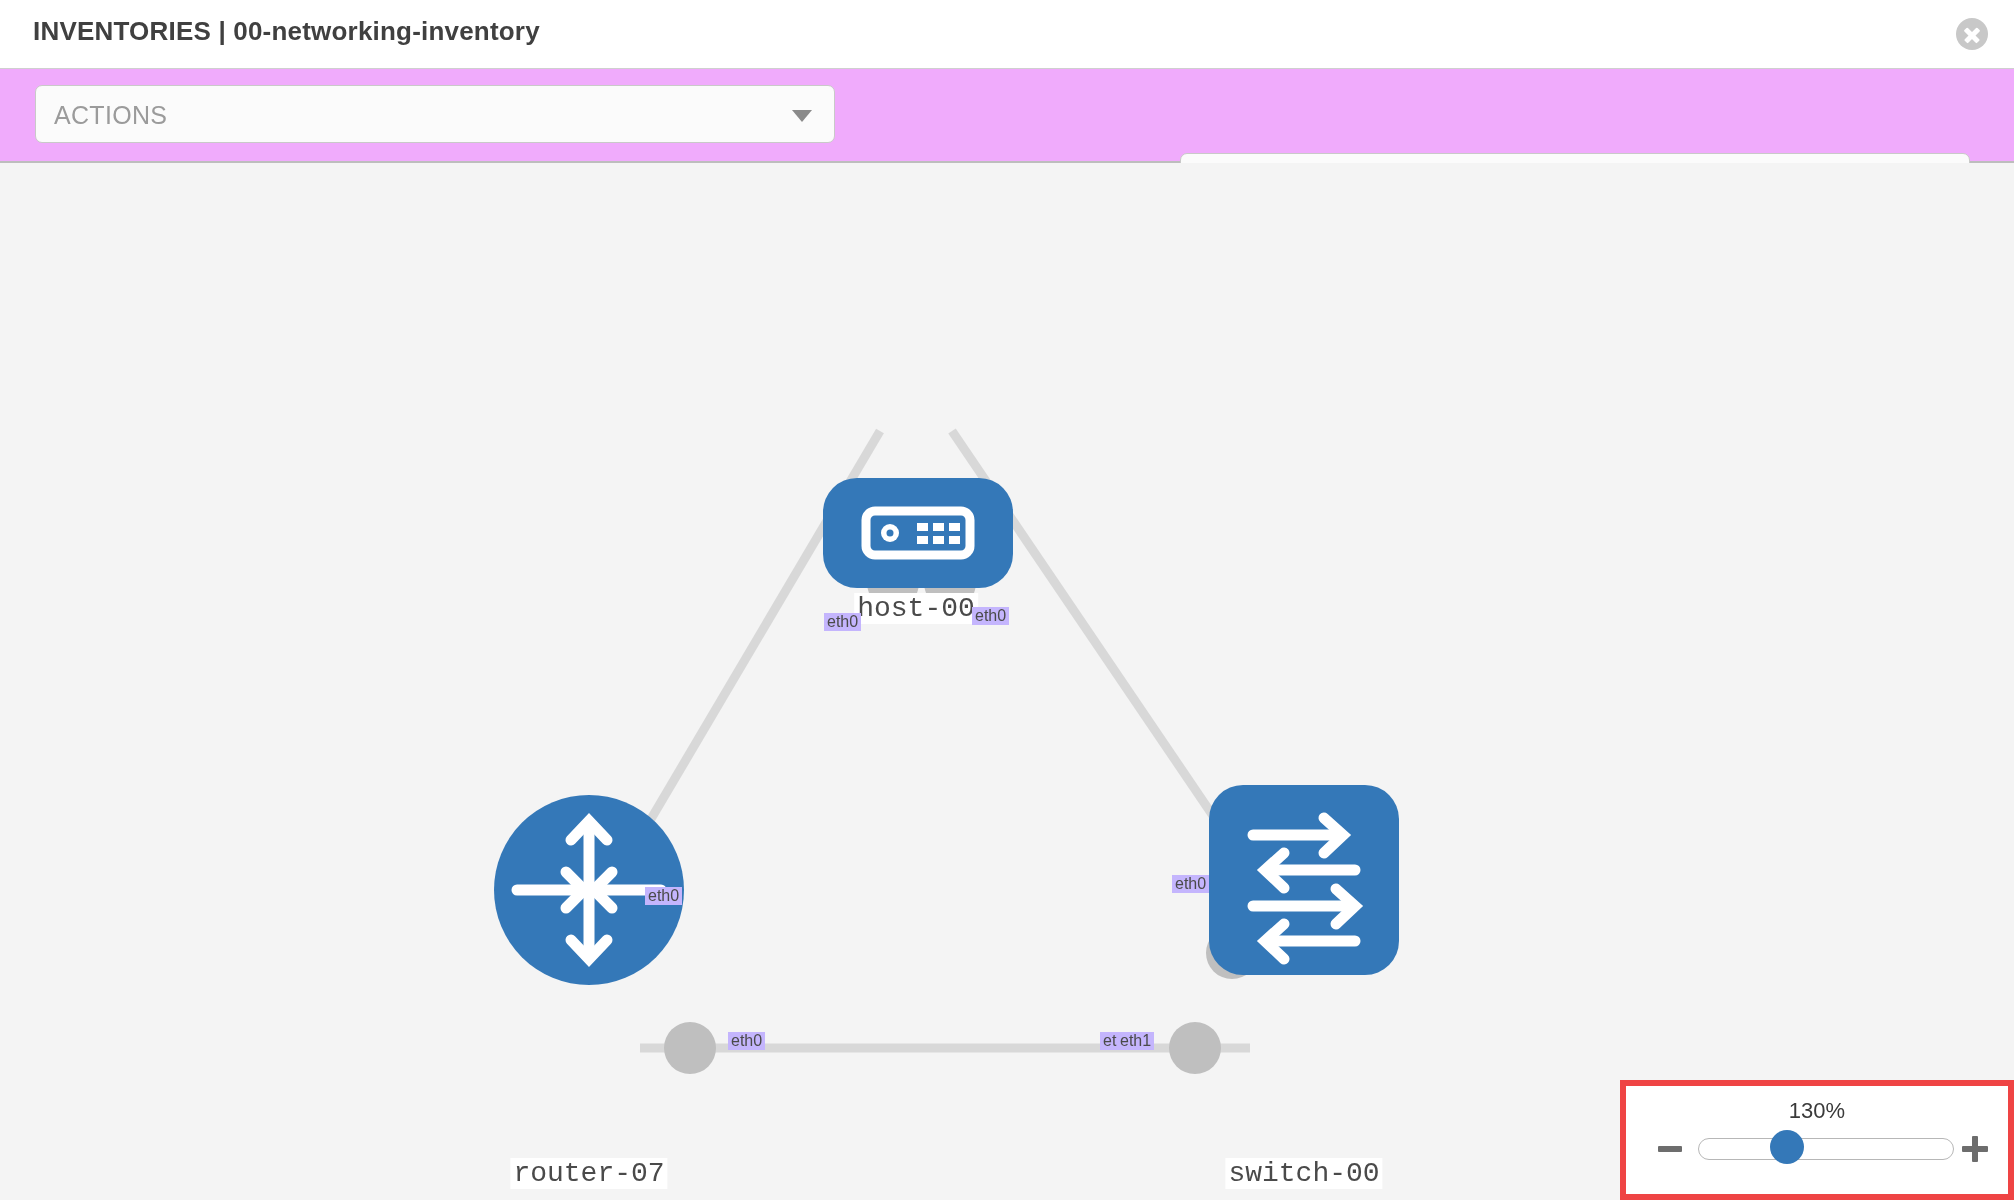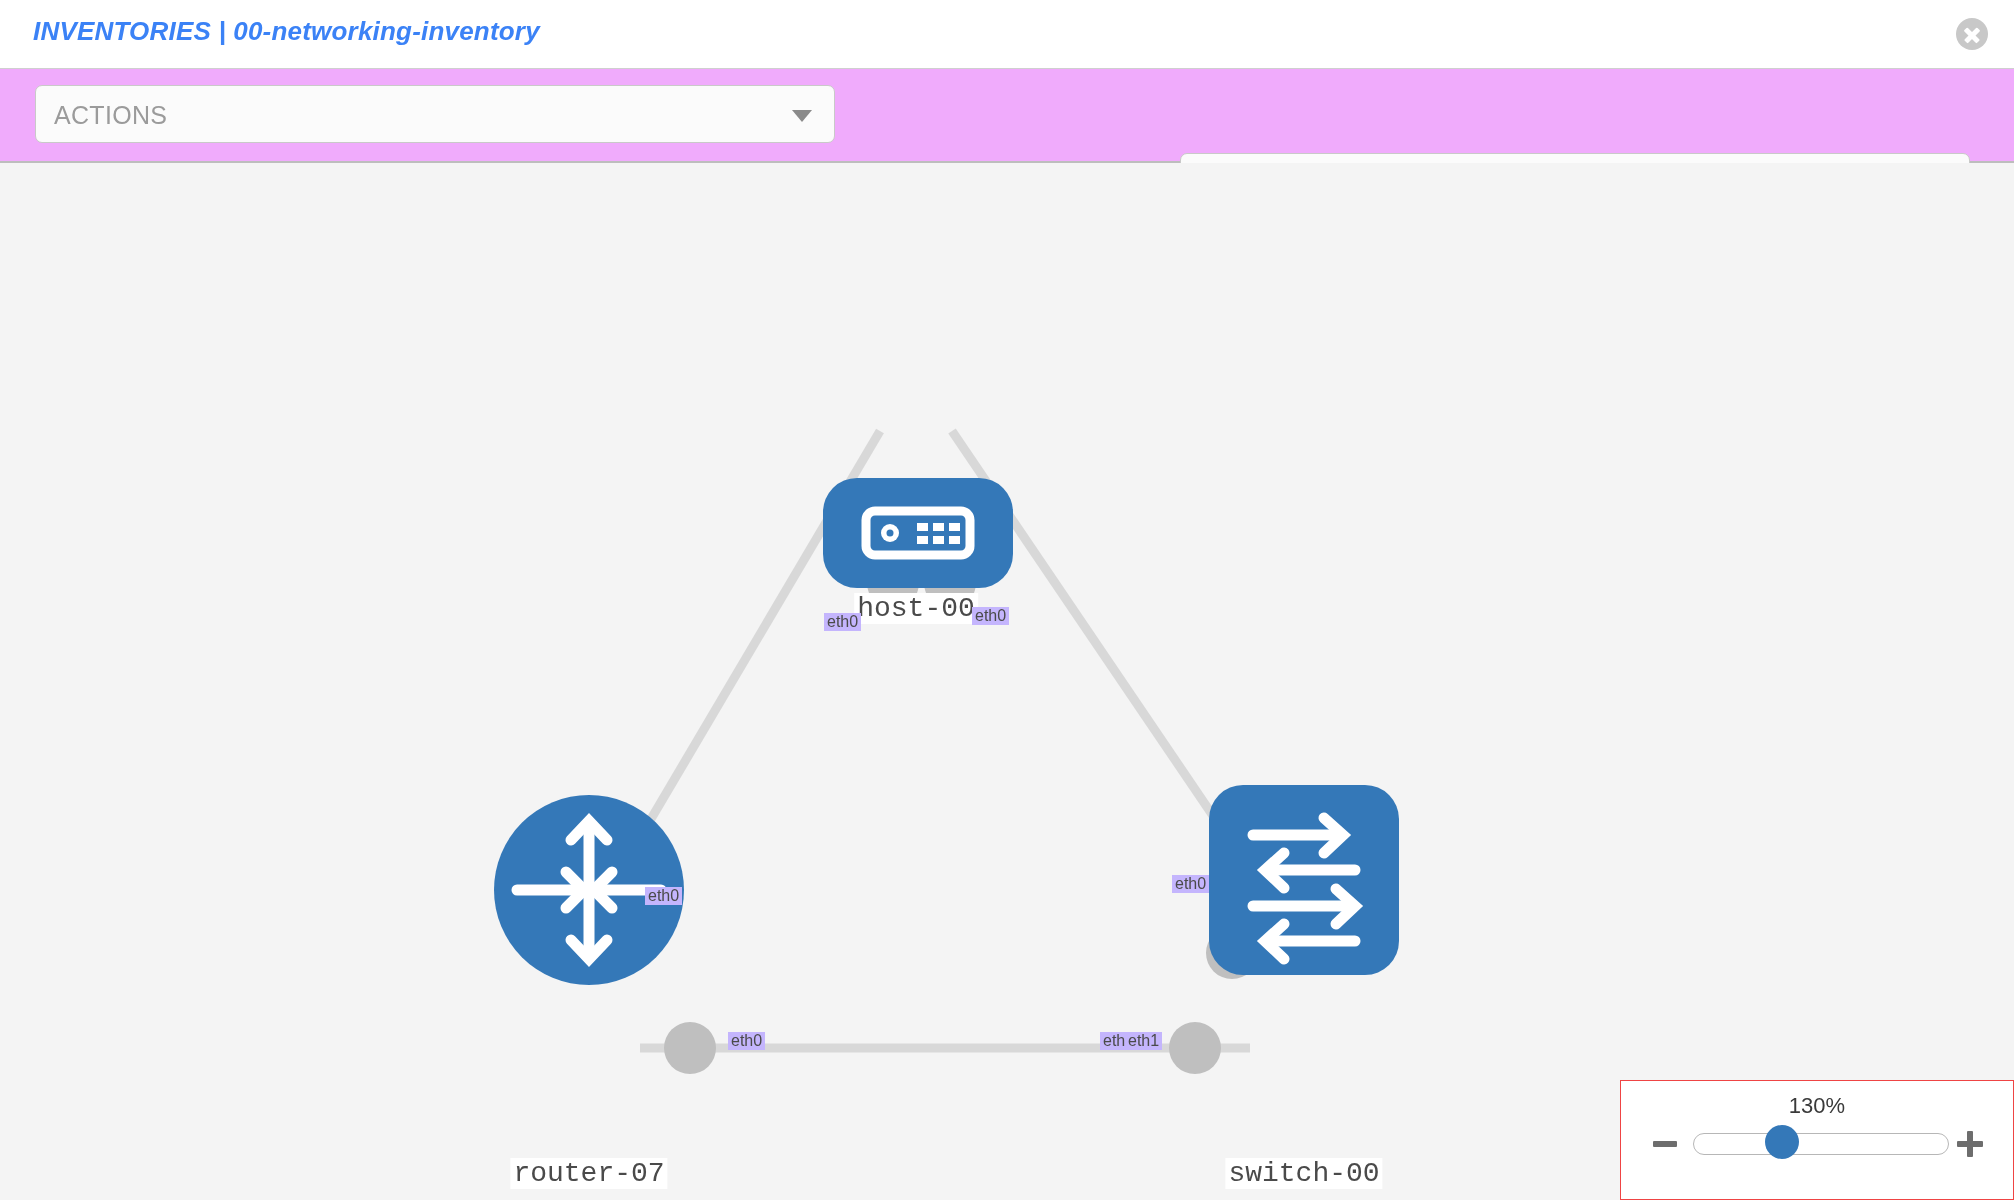--- a/index.html
+++ b/index.html
@@ -23,24 +23,23 @@
     height: 68px;
     background: #ffffff;
     box-sizing: border-box;
   }
   .header-title {
     position: absolute;
     left: 33px;
     top: 16px;
     font-size: 26px;
     font-weight: bold;
-    color: #3b82f6;
+    color: #404040;
     letter-spacing: 0.2px;
     white-space: nowrap;
-    font-style: italic;
   }
   .close-button {
     position: absolute;
     right: 26px;
     top: 18px;
     width: 32px;
     height: 32px;
     border-radius: 50%;
     background: #c8c8c8;
     cursor: pointer;
@@ -175,21 +174,21 @@
   }
 
   
   .zoom-panel {
     position: absolute;
     left: 1620px;
     top: 1080px;
     width: 394px;
     height: 120px;
     background: #ffffff;
-    border: 1px solid #ef4444;
+    border: 6px solid #ef4444;
     box-sizing: border-box;
   }
   .zoom-level {
     position: absolute;
     left: 0; right: 0;
     top: 12px;
     text-align: center;
     font-size: 22px;
     color: #3a3a3a;
   }
@@ -345,21 +344,21 @@
   <div class="node-label" style="left:916px; top:430px;">host-00</div>
   <div class="node-label" style="left:589px; top:995px;">router-07</div>
   <div class="node-label" style="left:1304px; top:995px;">switch-00</div>
 
   <div class="edge-label" style="left:824px; top:450px;">eth0</div>
   <div class="edge-label" style="left:972px; top:444px;">eth0</div>
   <div class="edge-label" style="left:645px; top:724px;">eth0</div>
   <div class="edge-label" style="left:1172px; top:712px;">eth0</div>
   <div class="edge-label" style="left:728px; top:869px;">eth0</div>
   <div class="edge-label" style="left:1100px; top:869px;">eth</div>
-  <div class="edge-label" style="left:1117px; top:869px;margin-left:8px;">eth1</div>
+  <div class="edge-label" style="left:1117px; top:869px;">eth1</div>
 
 </div>
 
 <div class="zoom-panel">
   <div class="zoom-level">130%</div>
   <div class="zoom-minus">
     <div class="bar"></div>
   </div>
   <div class="zoom-slider"></div>
   <div class="zoom-handle"></div>

